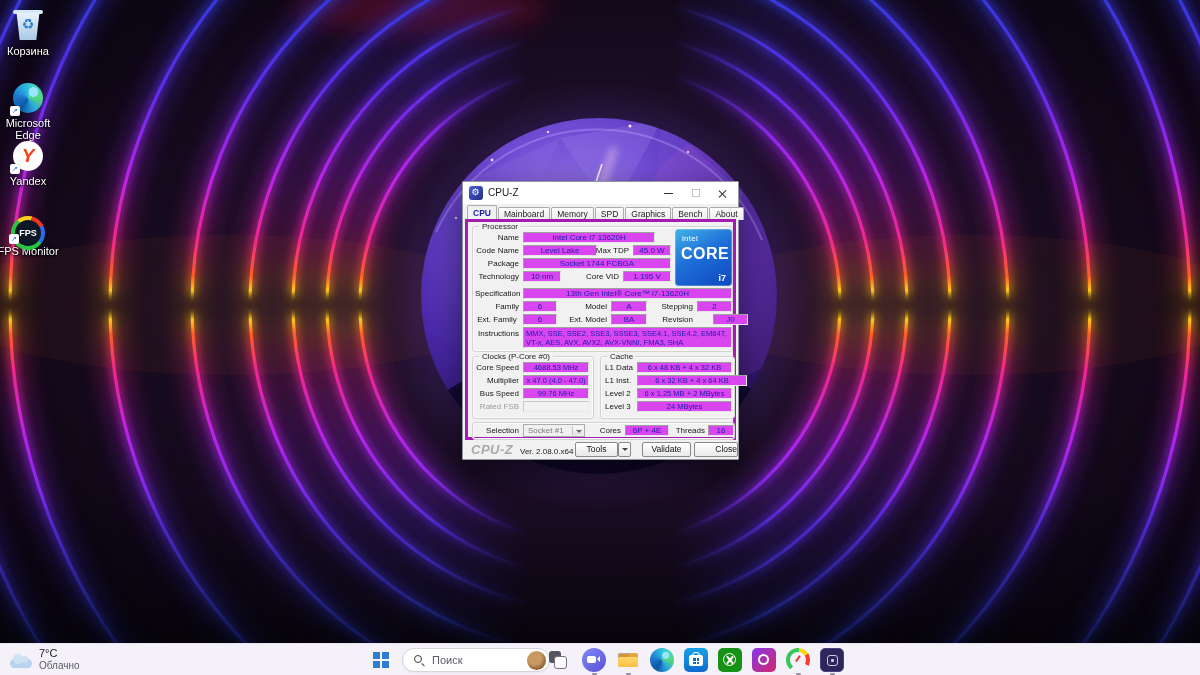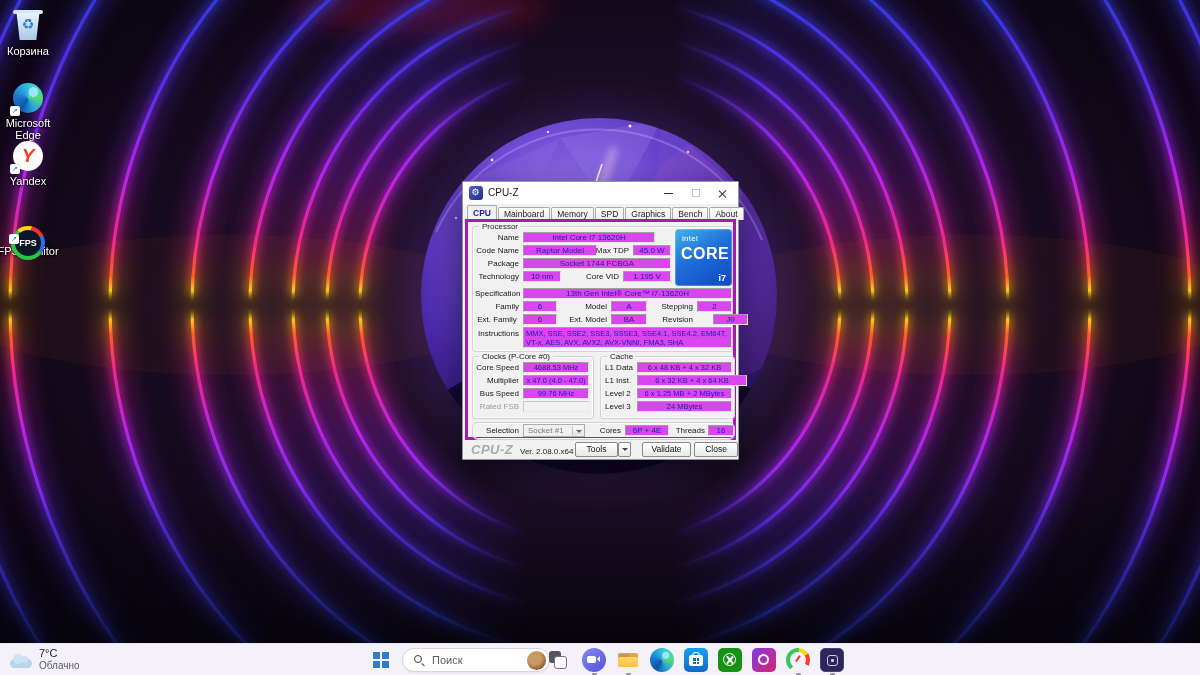--- a/index.html
+++ b/index.html
@@ -18,21 +18,21 @@
   .bin-body{position:absolute;left:4px;top:5px;width:26px;height:27px;background:linear-gradient(180deg,#e8f3fb,#a9c8e4);
     clip-path:polygon(6% 0,94% 0,82% 100%,18% 100%);}
   .bin-lid{position:absolute;left:2px;top:2px;width:30px;height:4px;border-radius:2px;background:#d5e9f9;}
   .bin-glyph{position:absolute;left:0;top:8px;width:34px;text-align:center;font-size:14px;color:#2a7fd0;}
   .bin-glyph::after{content:"\267B";}
   .edge-ball{position:absolute;left:1px;top:1px;width:30px;height:30px;border-radius:50%;
     background:radial-gradient(circle at 68% 30%,#9be6ff 0 16%,rgba(0,0,0,0) 17%),
     conic-gradient(from 210deg,#0c59a4,#1b70c8,#27a7e0,#43d6cd,#56d978,#2aa7e0,#0c59a4);}
   .ya-ball{position:absolute;left:1px;top:1px;width:30px;height:30px;border-radius:50%;background:#fff;
     color:#fc3f1d;font-weight:bold;font-size:19px;line-height:30px;text-align:center;}
-  .fps-ball{position:absolute;left:0;top:18px;width:34px;height:34px;border-radius:50%;
+  .fps-ball{position:absolute;left:0;top:8px;width:34px;height:34px;border-radius:50%;
     background:conic-gradient(from 200deg,#27c840 0 34%,#ffd214 34% 48%,#f03428 48% 62%,#2a6cf0 62% 80%,#27c840 80% 100%);}
   .fps-ball i{position:absolute;left:4px;top:4px;width:26px;height:26px;border-radius:50%;background:#0d1726;}
   .fps-ball b{position:absolute;left:0;top:12px;width:34px;text-align:center;color:#fff;font-size:9px;font-weight:bold;}
 
   
   .cpuz{position:absolute;left:462px;top:181px;width:277px;height:279px;background:#f1f1f1;
     border:1px solid #8f969e;border-radius:1px;box-shadow:0 14px 34px rgba(0,0,0,.6);z-index:5;font-size:8px;color:#111;}
   .tbar{position:absolute;left:0;top:0;right:0;height:22px;background:#fff;}
   .appico{position:absolute;left:6px;top:4px;width:14px;height:14px;border-radius:3px;
     background:linear-gradient(135deg,#4b5fd6,#22307f);}
@@ -301,21 +301,21 @@
 
     <div class="page">
 
       <div class="gb" style="left:4px;top:4px;width:261px;height:126px;">
         <span class="gbl">Processor</span>
 
         <span class="lbl" style="left:2px;top:5px;width:44px;">Name</span>
         <span class="fld" style="left:50px;top:5px;width:132px;">Intel Core i7 13620H</span>
 
         <span class="lbl" style="left:2px;top:18px;width:44px;">Code Name</span>
-        <span class="fld" style="left:50px;top:18px;width:74px;">Raptor Model</span>
+        <span class="fld" style="left:50px;top:18px;width:74px;">Level Lake</span>
         <span class="lbl" style="left:108px;top:18px;width:48px;">Max TDP</span>
         <span class="fld" style="left:160px;top:18px;width:38px;">45.0 W</span>
 
         <span class="lbl" style="left:2px;top:31px;width:44px;">Package</span>
         <span class="fld" style="left:50px;top:31px;width:148px;">Socket 1744 FCBGA</span>
 
         <span class="lbl" style="left:2px;top:44px;width:44px;">Technology</span>
         <span class="fld" style="left:50px;top:44px;width:38px;">10 nm</span>
         <span class="lbl" style="left:100px;top:44px;width:46px;">Core VID</span>
         <span class="fld" style="left:150px;top:44px;width:48px;">1.195 V</span>
@@ -364,39 +364,39 @@
         <span class="lbl" style="left:2px;top:5px;width:32px;text-align:left;padding-left:2px;">L1 Data</span>
         <span class="fld sm" style="left:36px;top:5px;width:95px;">6 x 48 KB + 4 x 32 KB</span>
         <span class="lbl" style="left:2px;top:18px;width:32px;text-align:left;padding-left:2px;">L1 Inst.</span>
         <span class="fld sm" style="left:36px;top:18px;width:110px;">6 x 32 KB + 4 x 64 KB</span>
         <span class="lbl" style="left:2px;top:31px;width:32px;text-align:left;padding-left:2px;">Level 2</span>
         <span class="fld sm" style="left:36px;top:31px;width:95px;">6 x 1.25 MB + 2 MBytes</span>
         <span class="lbl" style="left:2px;top:44px;width:32px;text-align:left;padding-left:2px;">Level 3</span>
         <span class="fld sm" style="left:36px;top:44px;width:95px;">24 MBytes</span>
       </div>
 
-      <div class="gb" style="left:4px;top:200px;width:263px;height:18px;border-radius:6px;">
+      <div class="gb" style="left:4px;top:200px;width:263px;height:18px;">
         <span class="lbl" style="left:6px;top:2px;width:40px;">Selection</span>
         <span class="dd" style="left:50px;top:1px;width:62px;">
           <span>Socket #1</span><span class="arr"></span>
         </span>
         <span class="lbl" style="left:116px;top:2px;width:32px;">Cores</span>
         <span class="fld" style="left:152px;top:2px;width:44px;">6P + 4E</span>
         <span class="lbl" style="left:198px;top:2px;width:34px;">Threads</span>
         <span class="fld" style="left:235px;top:2px;width:26px;">16</span>
       </div>
     </div>
 
     <div class="foot">
       <span class="logo">CPU-Z</span>
       <span class="ver">Ver. 2.08.0.x64</span>
       <span class="btn" style="left:112px;width:43px;">Tools</span>
       <span class="btn arrbtn" style="left:155px;width:13px;"></span>
       <span class="btn" style="left:179px;width:49px;">Validate</span>
-      <span class="btn" style="left:231px;width:44px;">Close</span>
+      <span class="btn" style="left:231px;width:44px;text-align:right;">Close</span>
     </div>
   </div>
 
   <div class="taskbar">
 
     <div class="weather">
       <span class="cloud"></span>
       <span class="wtxt">
         <div class="t1">7°C</div>
         <div class="t2">Облачно</div>

